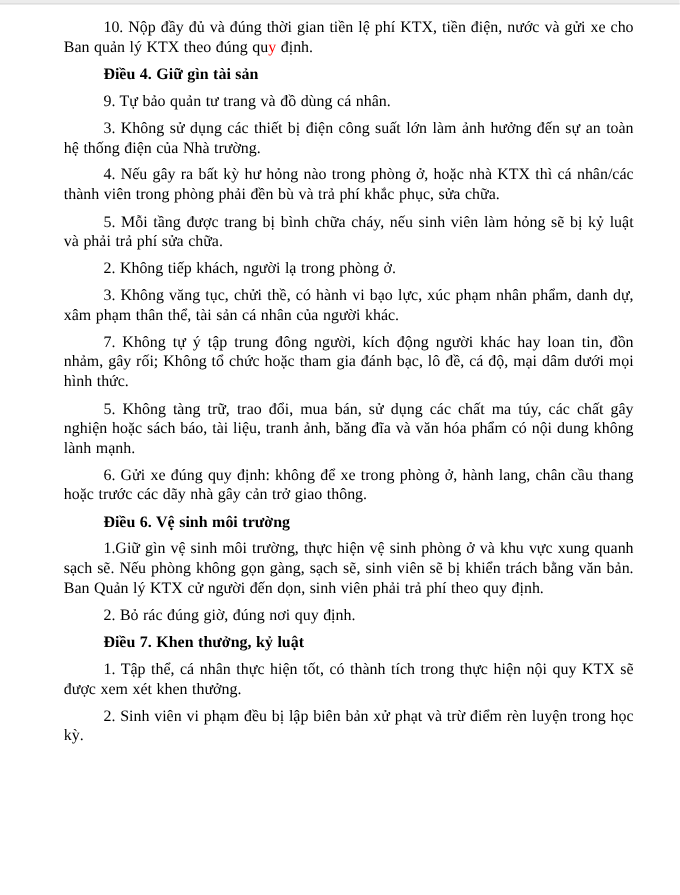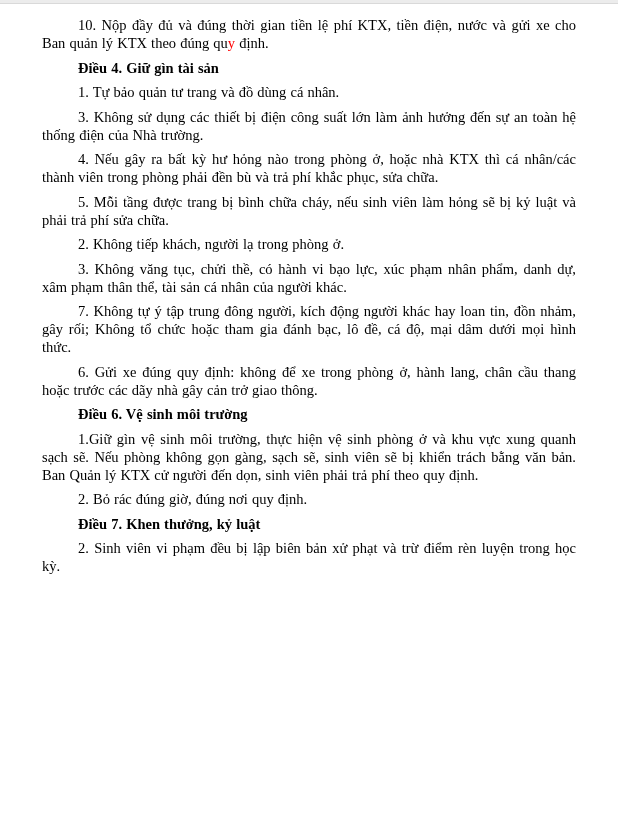--- a/index.html
+++ b/index.html
@@ -12,21 +12,21 @@
     color: #000000;
   }
   .page { width: 618px; height: 814px; background: #ffffff; position: relative; }
   .top-edge {
     width: 100%;
     height: 4px;
     background: #ececec;
     border-bottom: 1px solid #d9d9d9;
   }
   .content {
-    padding: 7px 42px 0 42px;
+    padding: 7px 42px 0 58px;
   }
   .para {
     font-size: 14.5px;
     line-height: 18px;
     text-align: justify;
     text-indent: 36px;
     margin-top: 6.5px;
     word-spacing: 0.5px;
   }
   .heading {
@@ -36,27 +36,29 @@
   .content p:first-child { margin-top: 5px; }
 </style>
 </head>
 <body>
 
 <div class="page">
   <div class="top-edge"></div>
   <div class="content">
       <p class="para"><span>10. Nộp đầy đủ và đúng thời gian tiền lệ phí KTX, tiền điện, nước và gửi xe cho Ban quản lý KTX theo đúng qu</span><span style="color: rgb(255, 0, 0);">y</span><span> định.</span></p>
       <p class="para heading"><span>Điều 4. Giữ gìn tài sản</span></p>
-      <p class="para"><span>1. Tự bảo quản tư trang và đồ dùng cá nhân.</span></p>
+      <p class="para"><span>9. Tự bảo quản tư trang và đồ dùng cá nhân.</span></p>
       <p class="para"><span>3. Không sử dụng các thiết bị điện công suất lớn làm ảnh hưởng đến sự an toàn hệ thống điện của Nhà trường.</span></p>
       <p class="para"><span>4. Nếu gây ra bất kỳ hư hỏng nào trong phòng ở, hoặc nhà KTX thì cá nhân/các thành viên trong phòng phải đền bù và trả phí khắc phục, sửa chữa.</span></p>
       <p class="para"><span>5. Mỗi tầng được trang bị bình chữa cháy, nếu sinh viên làm hỏng sẽ bị kỷ luật và phải trả phí sửa chữa.</span></p>
       <p class="para"><span>2. Không tiếp khách, người lạ trong phòng ở.</span></p>
       <p class="para"><span>3. Không văng tục, chửi thề, có hành vi bạo lực, xúc phạm nhân phẩm, danh dự, xâm phạm thân thể, tài sản cá nhân của người khác.</span></p>
       <p class="para"><span>7. Không tự ý tập trung đông người, kích động người khác hay loan tin, đồn nhảm, gây rối; Không tổ chức hoặc tham gia đánh bạc, lô đề, cá độ, mại dâm dưới mọi hình thức.</span></p>
+      <p class="para"><span>5. Không tàng trữ, trao đổi, mua bán, sử dụng các chất ma túy, các chất gây nghiện hoặc sách báo, tài liệu, tranh ảnh, băng đĩa và văn hóa phẩm có nội dung không lành mạnh.</span></p>
       <p class="para"><span>6. Gửi xe đúng quy định: không để xe trong phòng ở, hành lang, chân cầu thang hoặc trước các dãy nhà gây cản trở giao thông.</span></p>
       <p class="para heading"><span>Điều 6. Vệ sinh môi trường</span></p>
       <p class="para"><span>1.Giữ gìn vệ sinh môi trường, thực hiện vệ sinh phòng ở và khu vực xung quanh sạch sẽ. Nếu phòng không gọn gàng, sạch sẽ, sinh viên sẽ bị khiển trách bằng văn bản. Ban Quản lý KTX cử người đến dọn, sinh viên phải trả phí theo quy định.</span></p>
       <p class="para"><span>2. Bỏ rác đúng giờ, đúng nơi quy định.</span></p>
       <p class="para heading"><span>Điều 7. Khen thưởng, kỷ luật</span></p>
+      <p class="para"><span>1. Tập thể, cá nhân thực hiện tốt, có thành tích trong thực hiện nội quy KTX sẽ được xem xét khen thưởng.</span></p>
       <p class="para"><span>2. Sinh viên vi phạm đều bị lập biên bản xử phạt và trừ điểm rèn luyện trong học kỳ.</span></p>
     </div>
 </div>
 
 </body></html>

